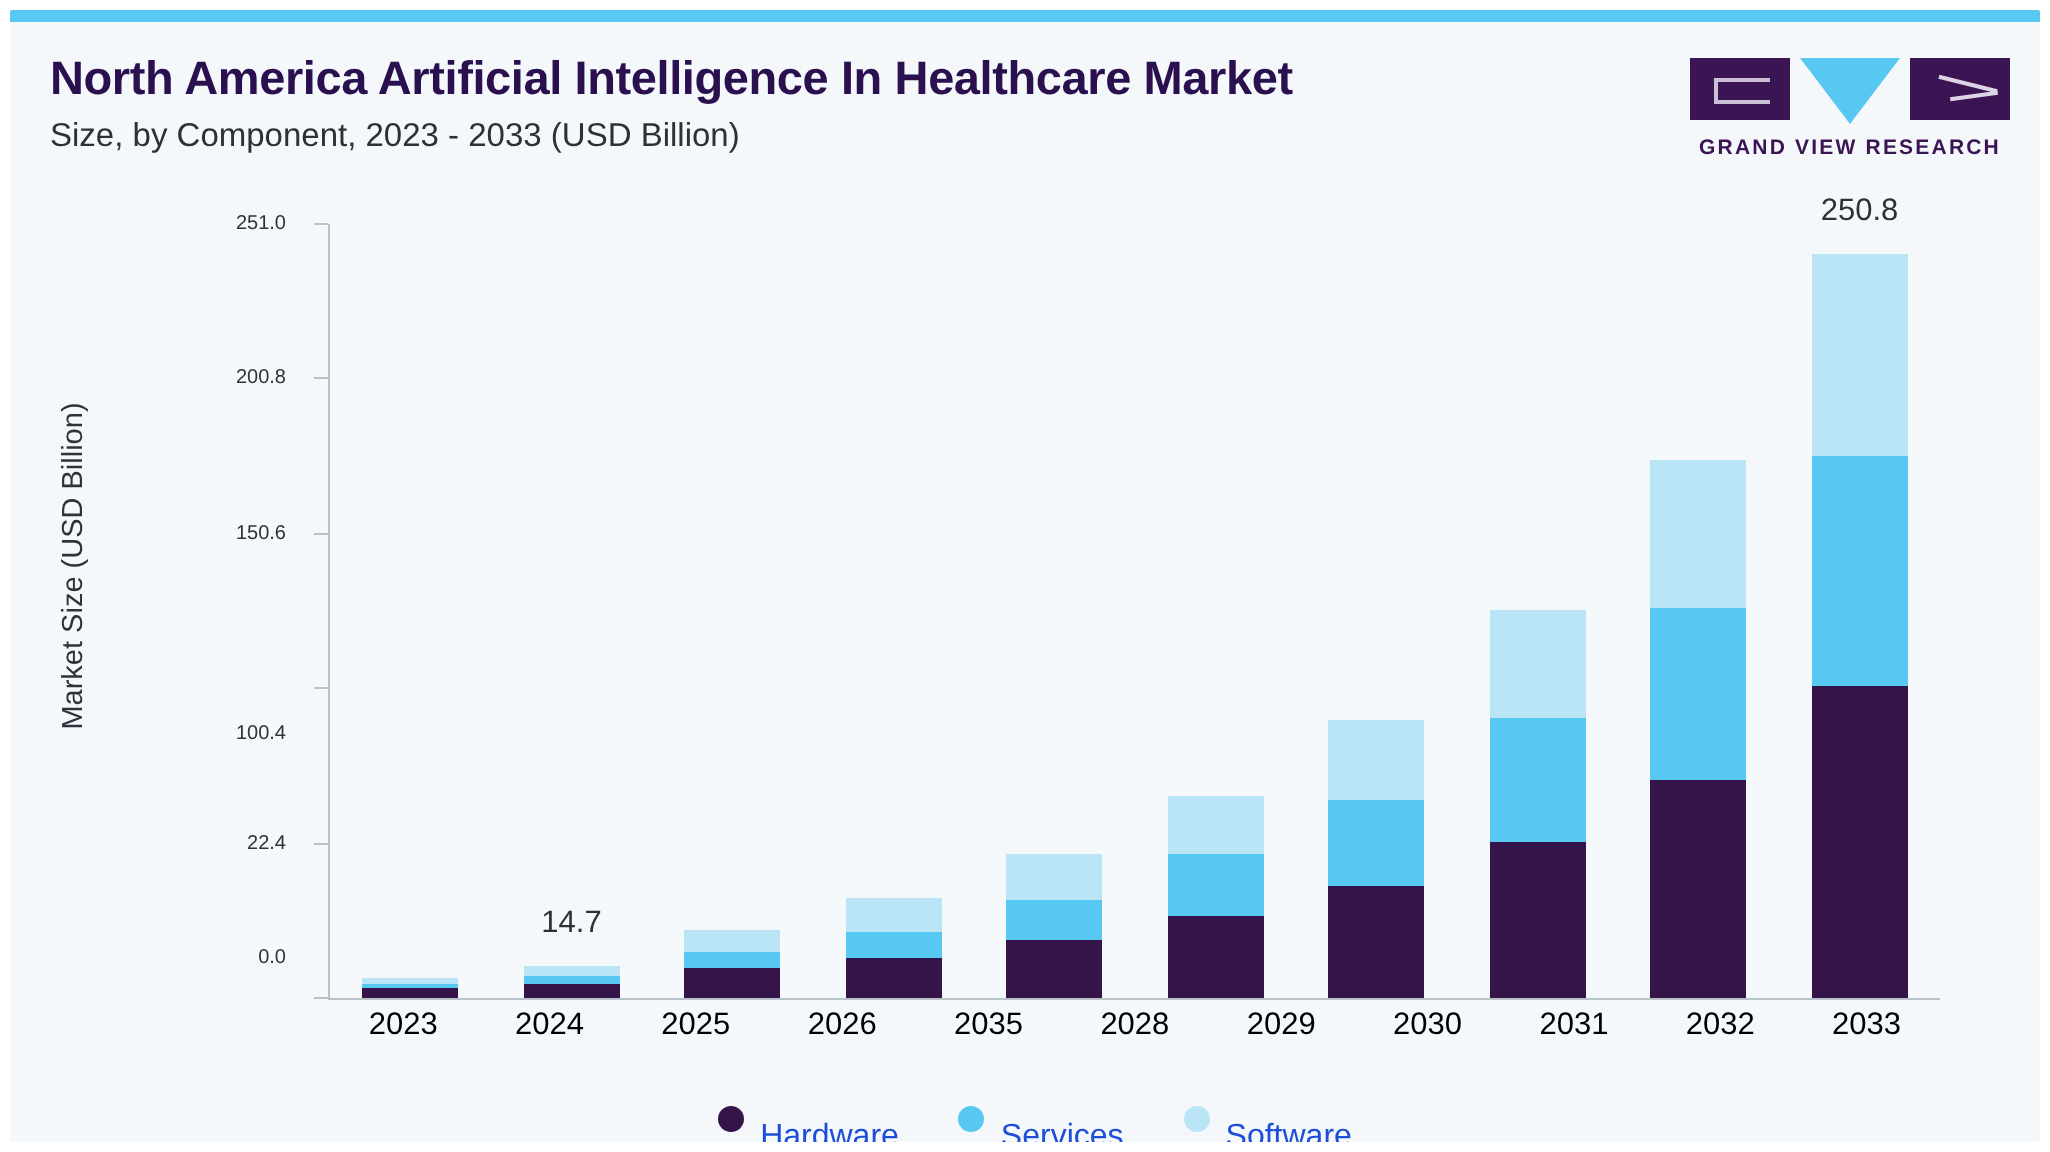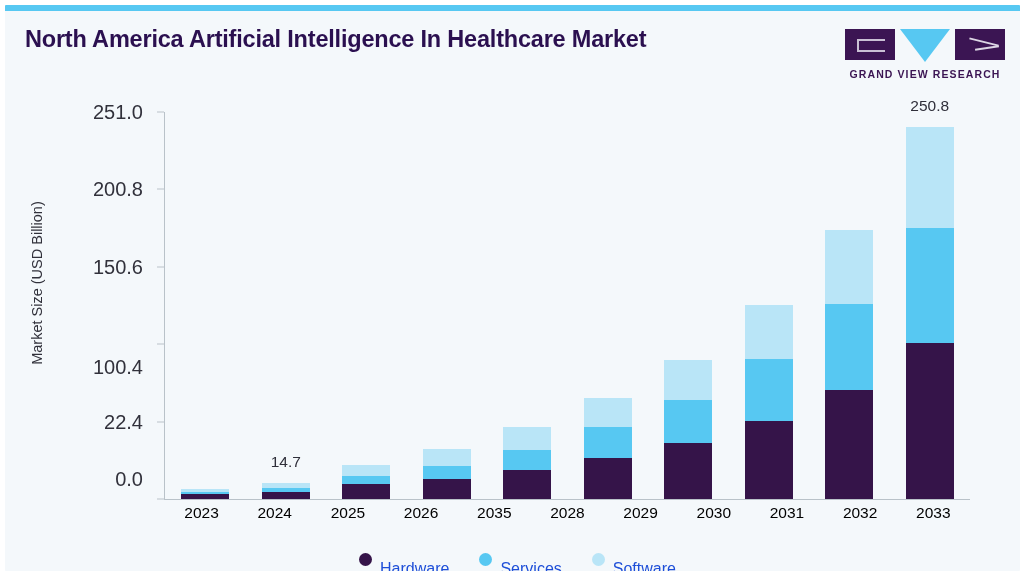--- a/index.html
+++ b/index.html
@@ -83,21 +83,21 @@
     left: -98px; top: 175px;
     width: 260px;
     transform: rotate(-90deg);
     text-align: center;
     font-size: 14.5px; color: #31313b;
     white-space: nowrap;
   }
   #yticks { position: absolute; left: 0; top: 0; width: 160px; height: 400px; }
   .ytick {
     position: absolute; right: 22px;
-    font-size: 20px; color: #31313b;
+    font-size: 10px; color: #31313b;
     transform: translateY(-50%);
     white-space: nowrap;
   }
   .ytick-mark {
     position: absolute; left: 152px;
     width: 7px; height: 1px; background: #b9c2c9;
     transform: translateY(-50%);
   }
   #yaxis-line {
     position: absolute; left: 159px; top: 12px;
@@ -147,20 +147,21 @@
   .legend-label { font-size: 16px; color: #1d4ed8; margin-top: 20px; }
 </style>
 </head>
 <body>
 
 <div id="card">
   <div id="topbar"></div>
 
   <div id="header">
     <div id="title">North America Artificial Intelligence In Healthcare Market</div>
+    <div id="subtitle">Size, by Component, 2023 - 2033 (USD Billion)</div>
   </div>
 
   <div id="logo">
     <div id="logo-marks">
       <div class="logo-box left"></div>
       <div class="logo-tri"></div>
       <div class="logo-box right"></div>
     </div>
     <div id="logo-text">GRAND VIEW RESEARCH</div>
   </div>

